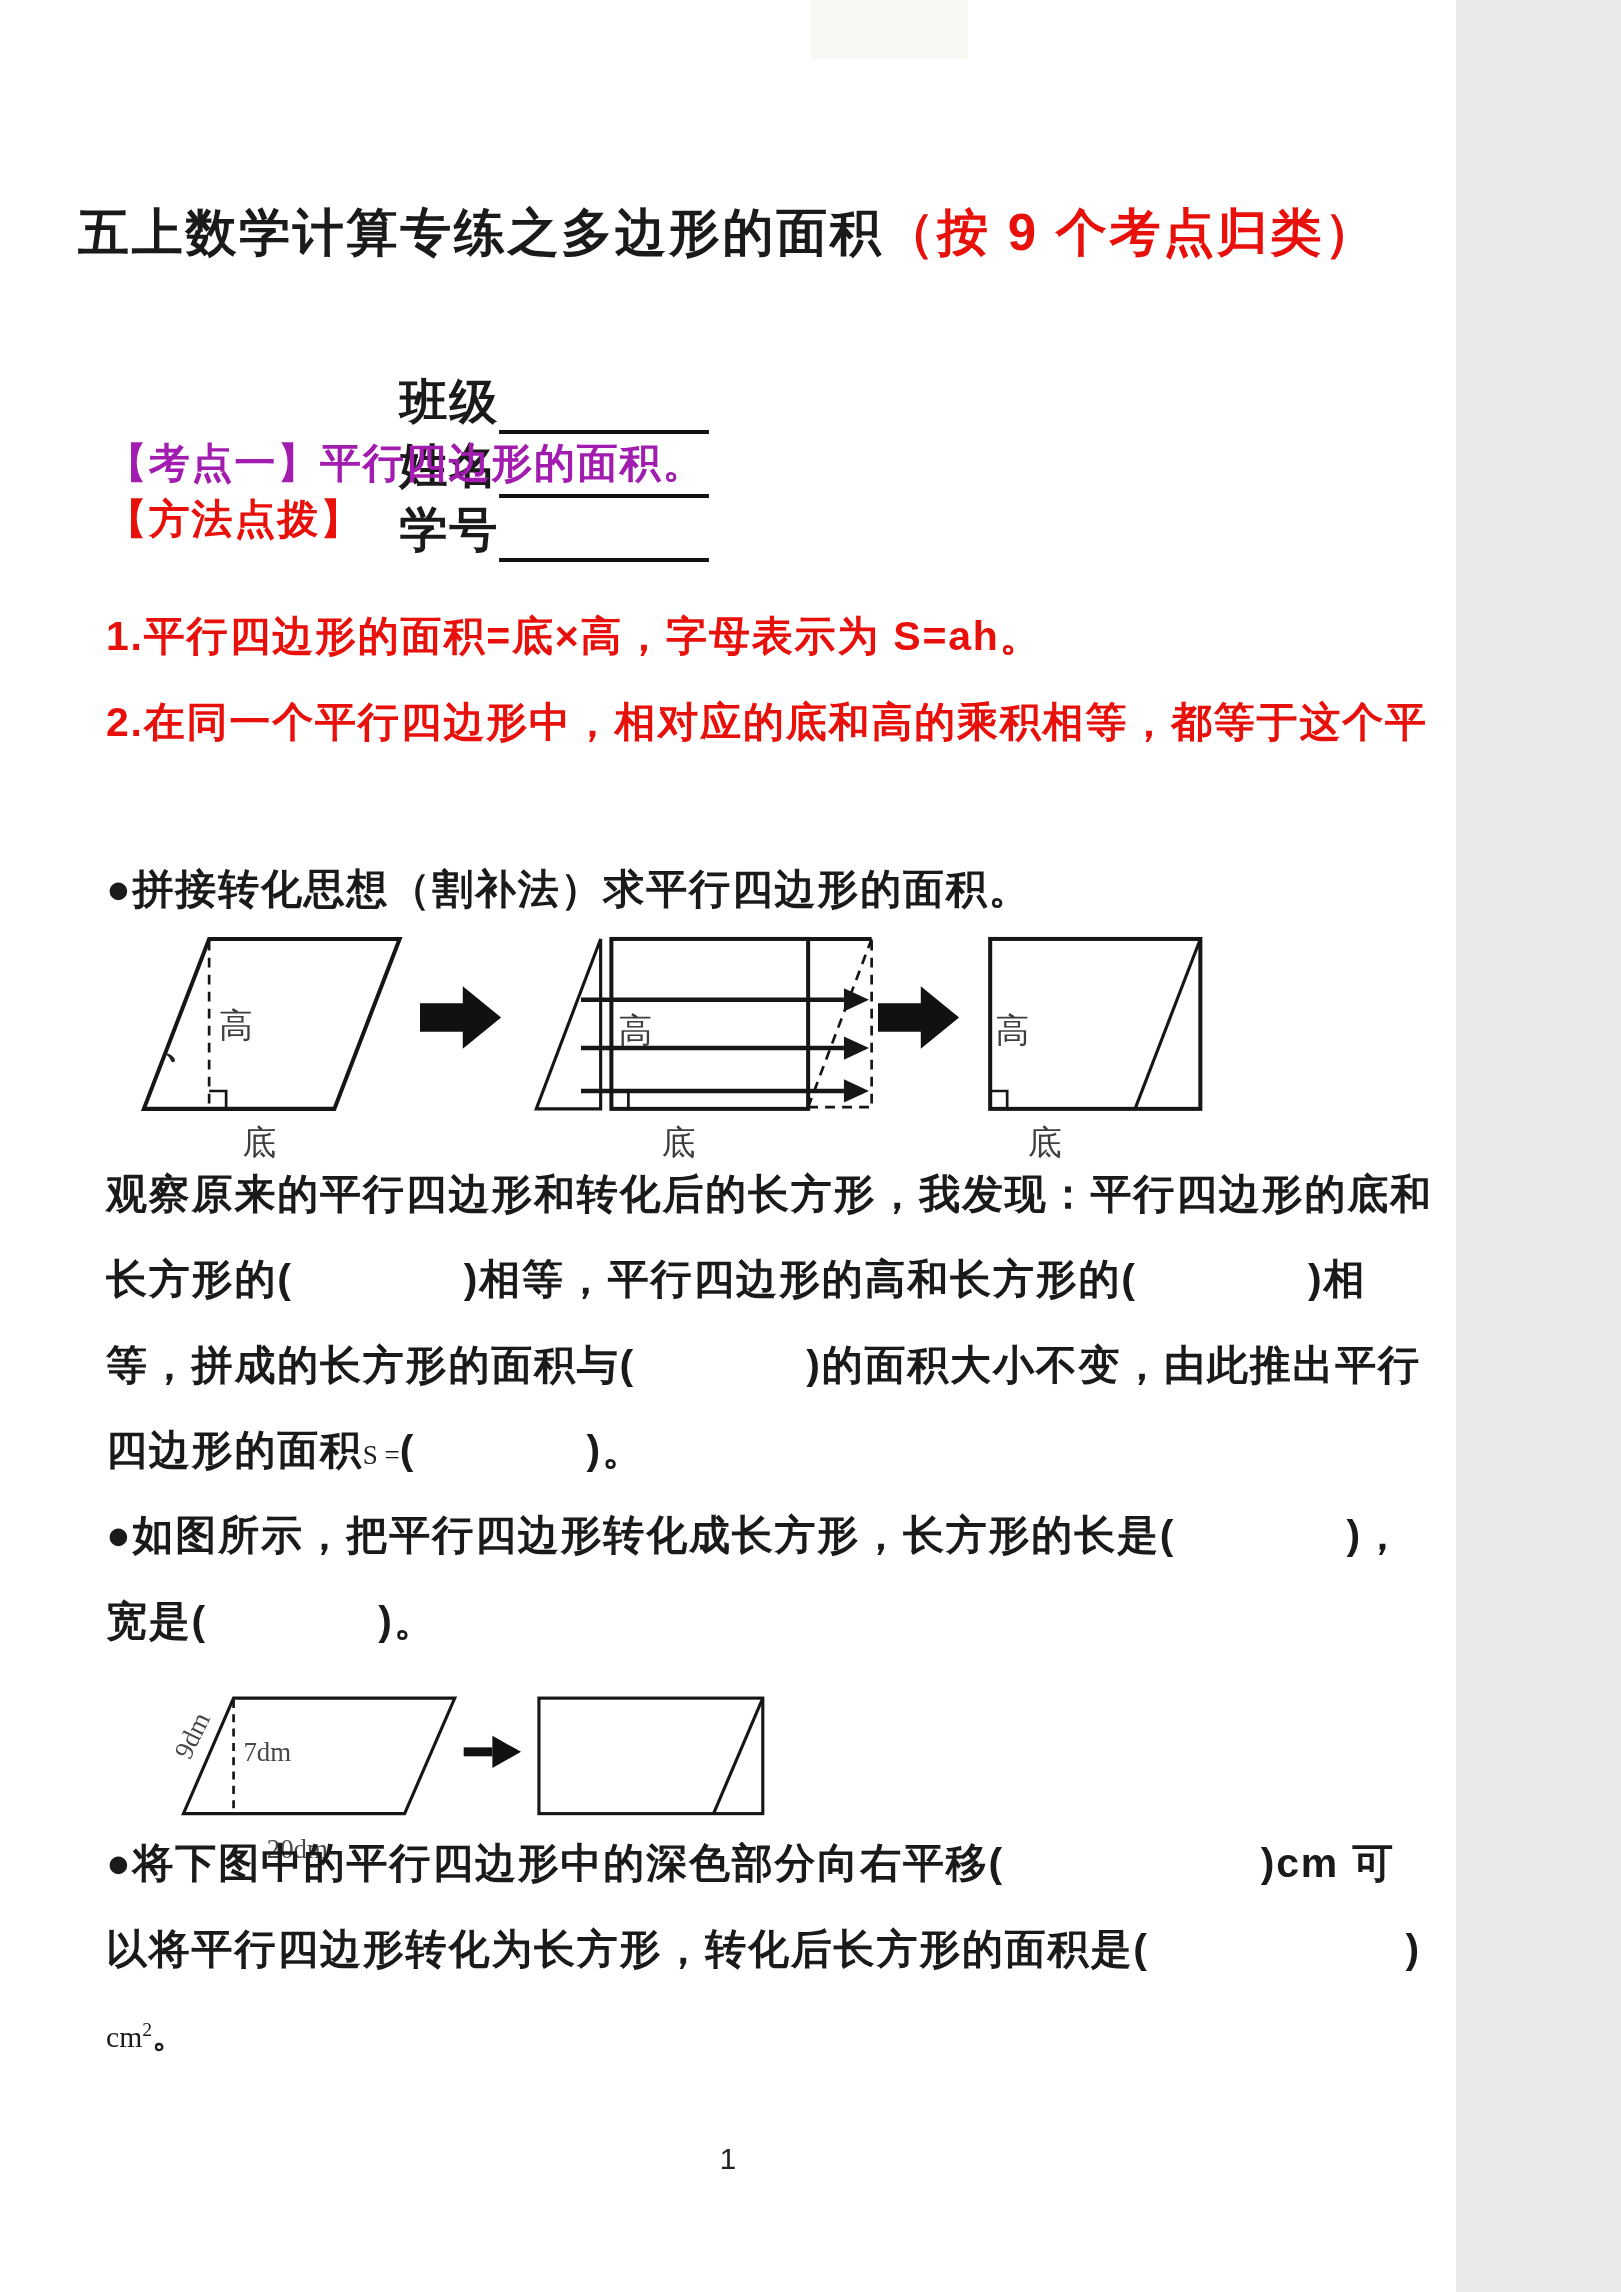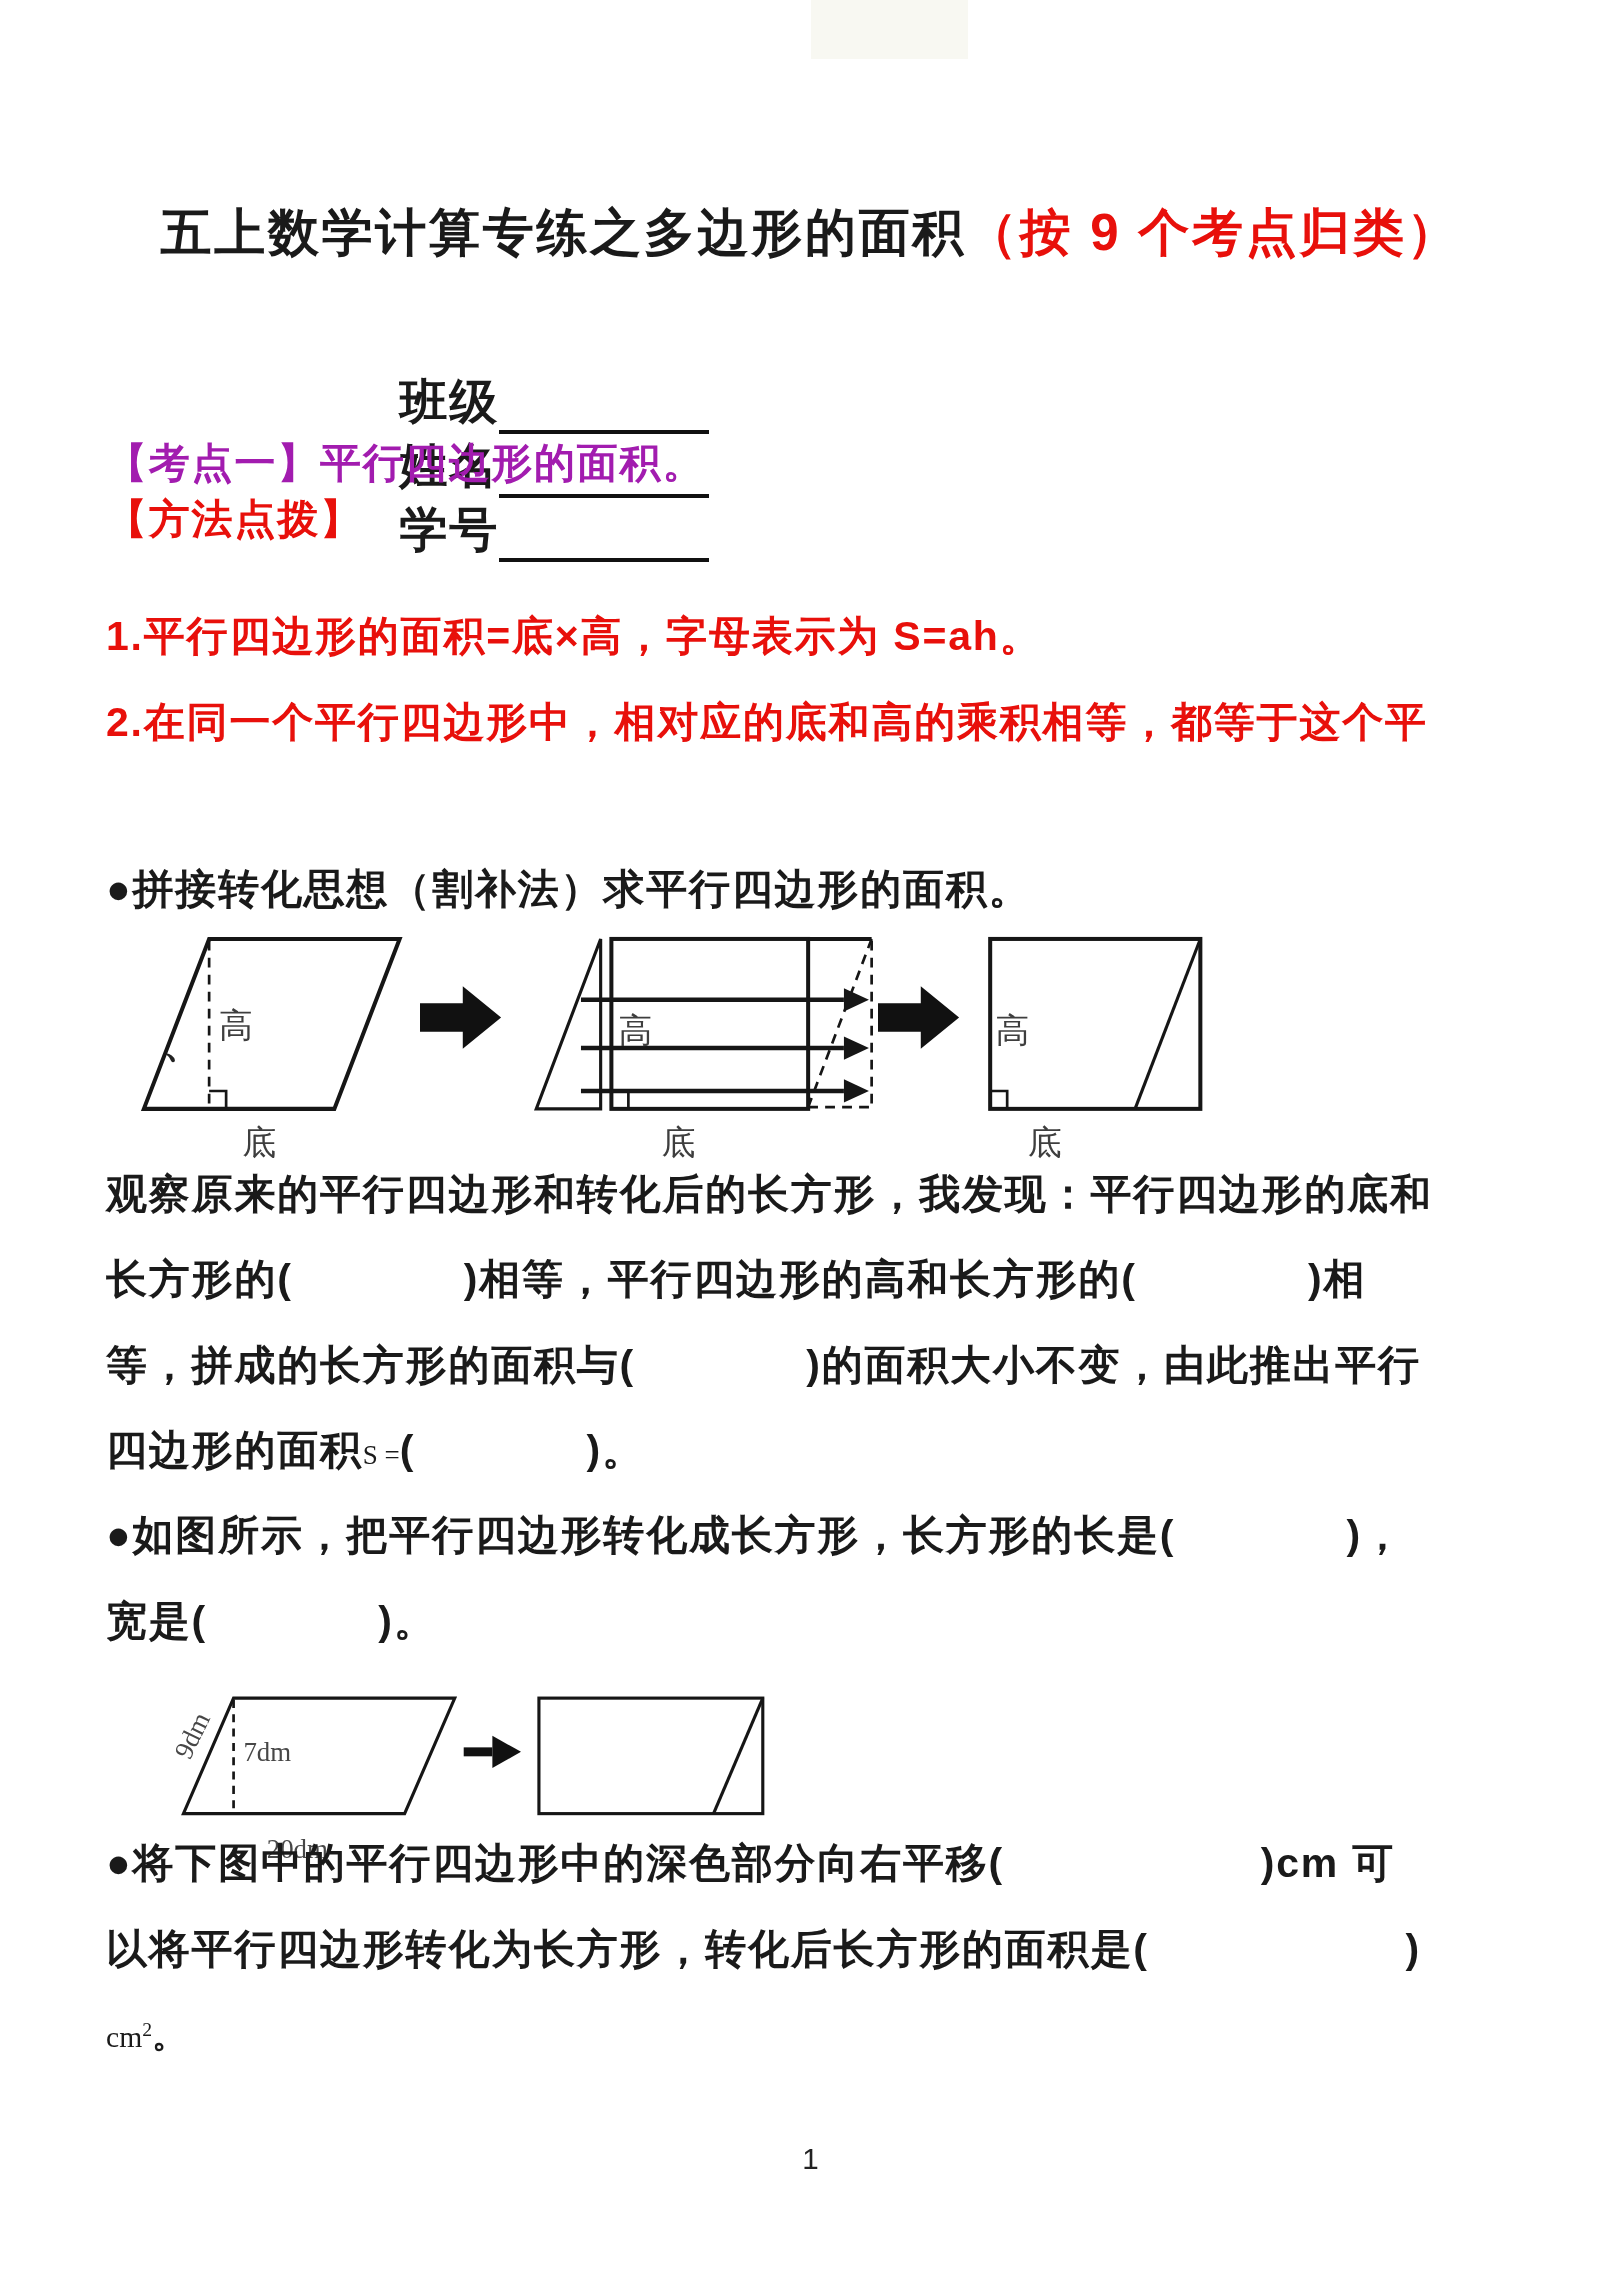--- a/index.html
+++ b/index.html
@@ -1,18 +1,18 @@
 <!DOCTYPE html>
 <html style="font-size:14.3px"><head>
 <meta charset="utf-8">
 <style>
   html,body{margin:0;padding:0;background:#e9e9e9;}
   .page{
     position:relative;
-    width:1621px;height:2293px;
+    width:1456px;height:2293px;
     background:#ffffff;
     font-family:"Liberation Sans",sans-serif;
     color:#1a1a1a;
     overflow:hidden;
   }
   .scan-artifact{
     position:absolute;left:811px;top:0;width:157px;height:59px;
     background:#f8f8f2;
   }
   .title{

